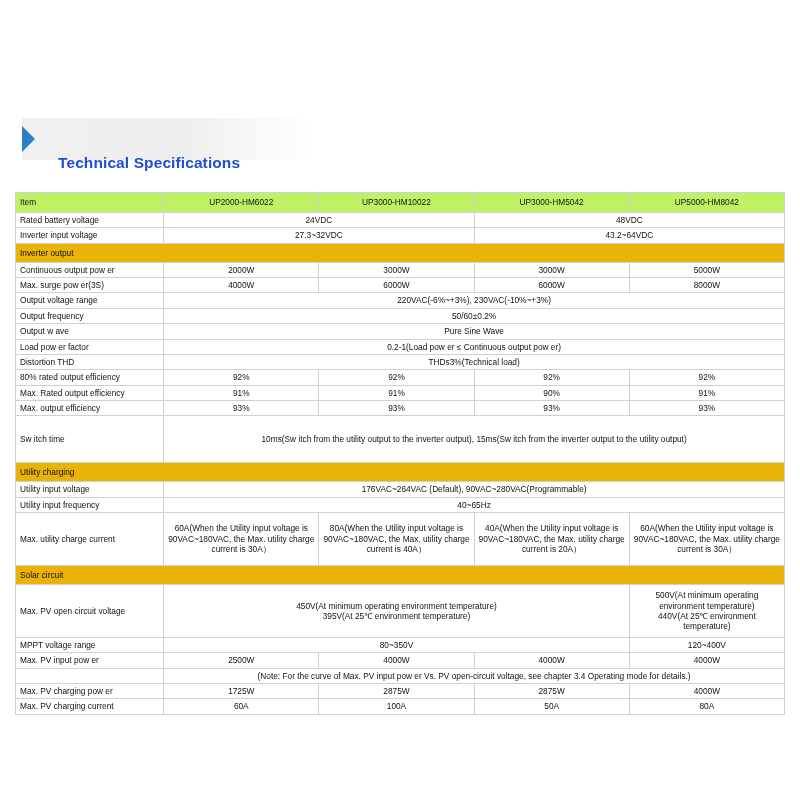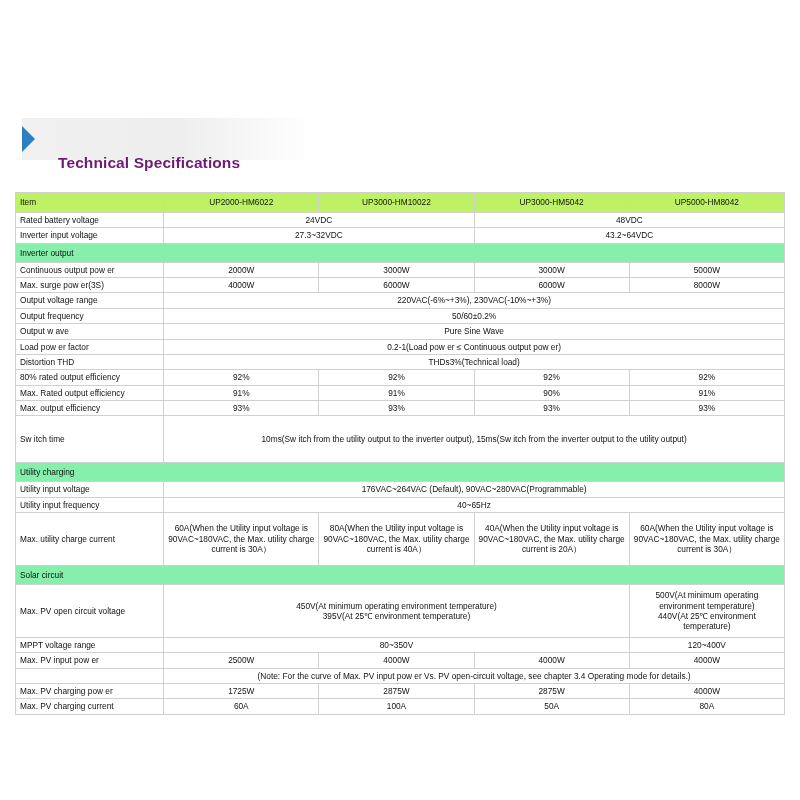--- a/index.html
+++ b/index.html
@@ -44,21 +44,21 @@
     width: 22px;
     height: 42px;
     flex: 0 0 auto;
   }
   .chev svg { display: block; }
   .header-title {
     position: relative;
     margin-left: 14px;
     font-size: 15.5px;
     font-weight: bold;
-    color: #701a75;
+    color: #1d4ed8;
     letter-spacing: 0.1px;
     white-space: nowrap;
     margin-top: 48px;
   }
 
   
   table.specs {
     position: absolute;
     left: 15px;
     top: 192px;
@@ -76,21 +76,21 @@
   }
   .col-label { width: 148px; }
   .col-v { width: 155px; }
 
   tr.head td {
     background: #bef264;
     font-weight: normal;
     height: 15px;
   }
   tr.section td {
-    background: #86efac;
+    background: #eab308;
     height: 14px;
   }
   td.label { text-align: left; }
   td.val { text-align: center; }
   td.tall { height: 42px; margin-top: 36px; }
   td.tall2 { height: 48px; }
 
   tr.r { height: 14px; }
 </style>
 </head>

